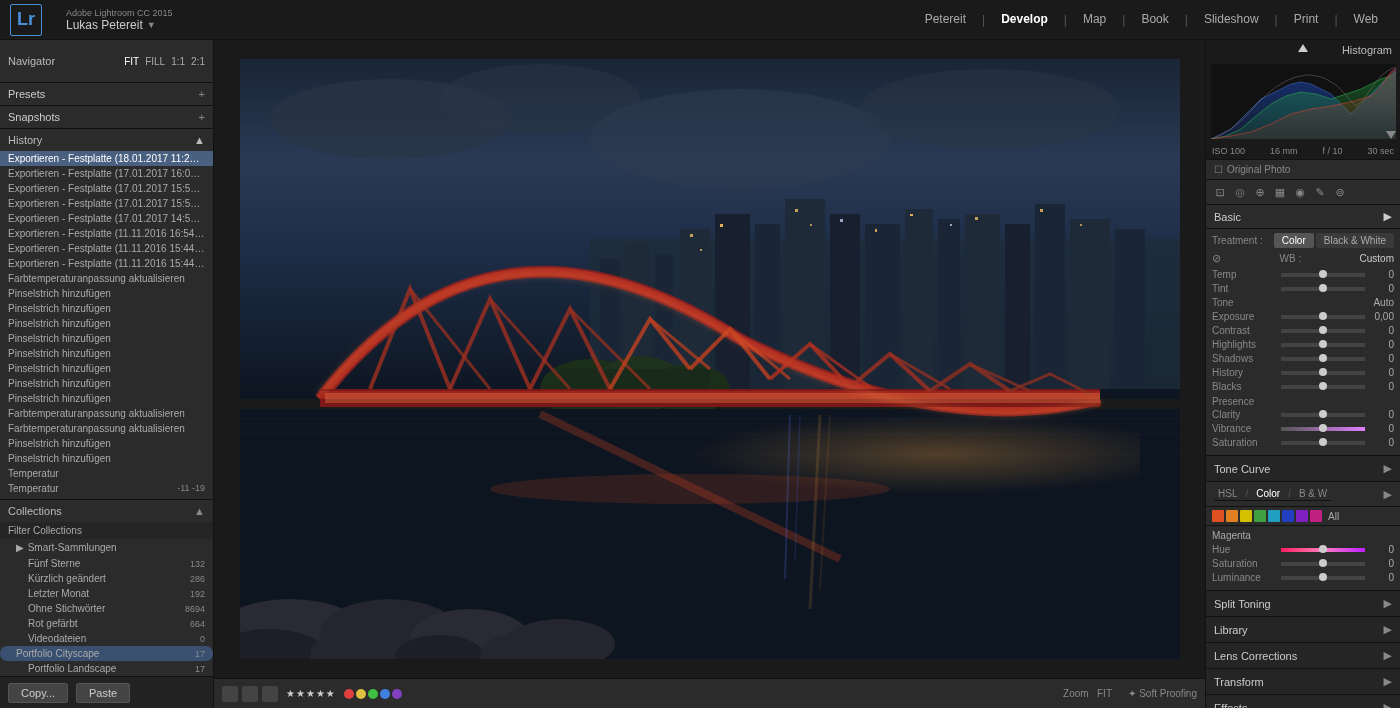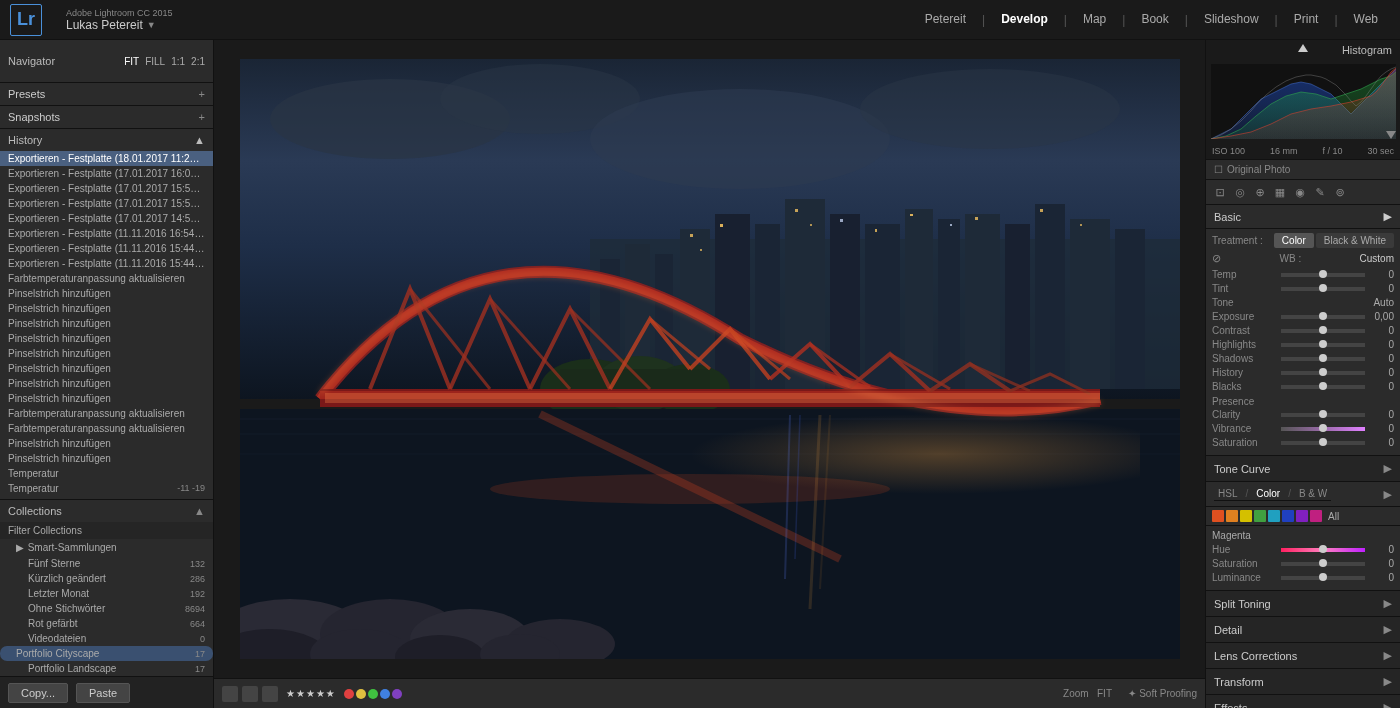--- a/index.html
+++ b/index.html
@@ -1159,21 +1159,21 @@
         <span class="slider-value">0</span>
       </div>
     </div>
 
     <div class="right-collapsed-section">
       <span>Split Toning</span>
       <span style="color:#888;">▶</span>
     </div>
 
     <div class="right-collapsed-section">
-      <span>Detail</span>
+      <span>Library</span>
       <span style="color:#888;">▶</span>
     </div>
 
     <div class="right-collapsed-section">
       <span>Lens Corrections</span>
       <span style="color:#888;">▶</span>
     </div>
 
     <div class="right-collapsed-section">
       <span>Transform</span>

